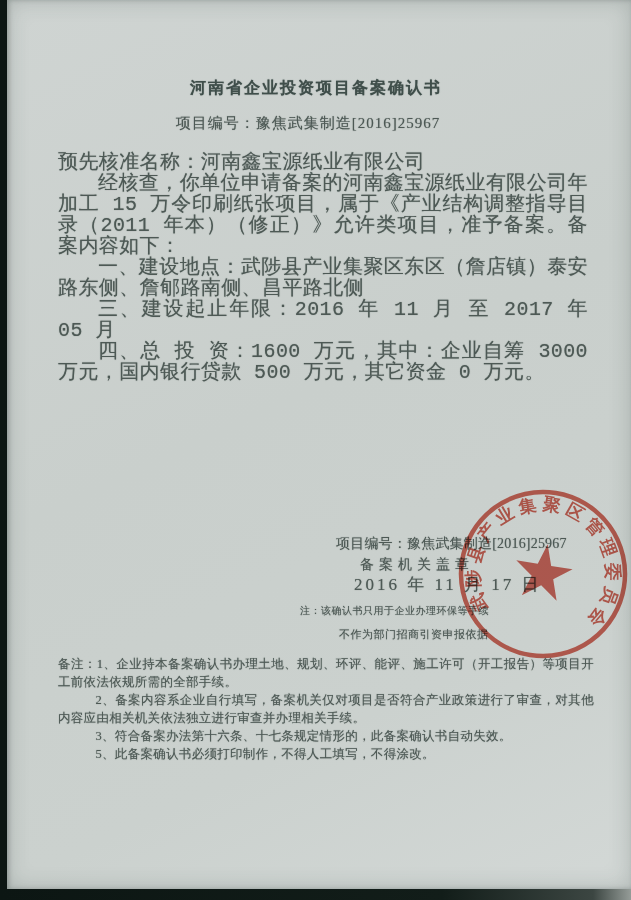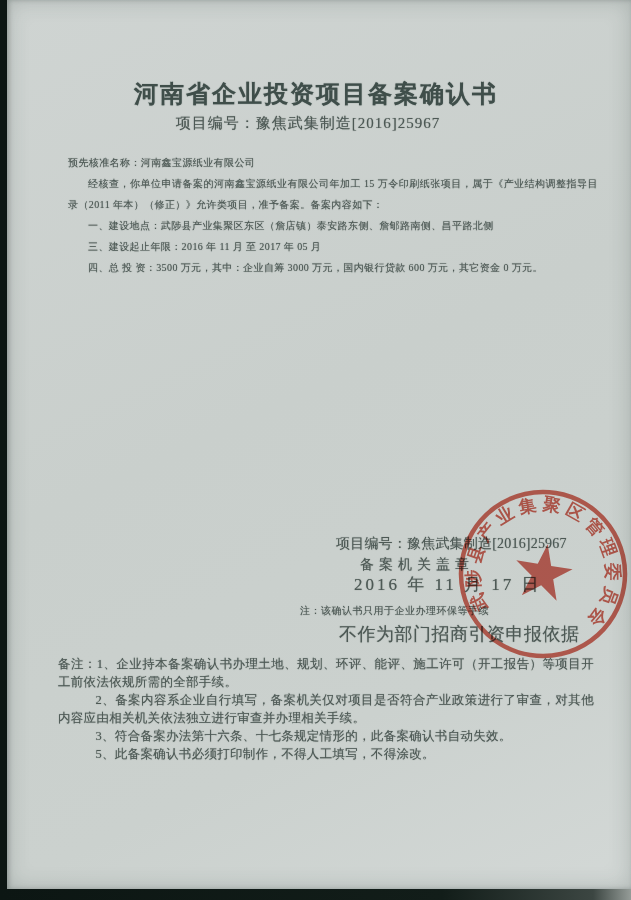--- a/index.html
+++ b/index.html
@@ -9,41 +9,41 @@
     font-family:"Liberation Serif","DejaVu Serif",serif;
   }
   .paper{
     position:absolute;left:7px;top:0;right:0;bottom:11px;
     background:linear-gradient(155deg,#cfd4d2 0%,#c9cfcc 45%,#cbd1ce 75%,#d3d8d6 100%);
     box-shadow:inset 0 0 22px rgba(45,65,58,.22), inset 2px 0 4px rgba(30,45,40,.25);
   }
   .ink{color:#4d5955;text-shadow:0 0 1px rgba(77,89,85,.65);}
   .title{
     position:absolute;top:78px;left:0;width:100%;padding-right:6px;box-sizing:border-box;
-    text-align:center;font-size:24px;font-weight:bold;letter-spacing:2px;
+    text-align:center;font-size:16px;font-weight:bold;letter-spacing:2px;
     color:#3f4e4a;text-shadow:0 0 1px rgba(63,78,74,.7);
   }
   .subtitle{
     position:absolute;top:114px;left:0;width:100%;padding-right:22px;box-sizing:border-box;
     text-align:center;font-size:15px;letter-spacing:1px;
   }
   .body-block{
-    position:absolute;top:152px;left:61px;width:530px;
-    font-size:10px;line-height:21px;text-align:justify;letter-spacing:.4px;
+    position:absolute;top:152px;left:51px;width:530px;
+    font-size:20px;line-height:21px;text-align:justify;letter-spacing:.4px;font-family:Liberation Mono, monospace;
   }
   .body-block p{margin:0;}
   .body-block p.indent{text-indent:2em;}
   .approval{
     position:absolute;top:534px;left:293px;width:300px;font-size:14px;line-height:20px;
   }
   .approval .proj{margin-left:36px;letter-spacing:.2px;}
   .approval .seal{margin-left:60px;letter-spacing:5px;margin-top:1px;}
   .approval .date{margin-left:54px;font-size:17px;letter-spacing:3px;margin-top:0px;}
   .approval .note1{margin-left:0;font-size:10px;margin-top:6px;letter-spacing:.5px;}
-  .approval .note2{margin-left:39px;font-size:18px;margin-top:3px;letter-spacing:.5px;}
+  .approval .note2{margin-left:39px;font-size:11px;margin-top:3px;letter-spacing:.5px;}
   .remarks{
     position:absolute;top:655px;left:51px;width:536px;
     font-size:12.5px;line-height:18px;text-align:justify;letter-spacing:.3px;
   }
   .remarks p{margin:0;}
   .remarks p.r-indent{text-indent:3em;}
   .stamp{
     position:absolute;left:446px;top:484px;width:180px;height:180px;
     mix-blend-mode:multiply;opacity:.92;
   }
@@ -55,21 +55,21 @@
 <div class="paper">
 
   <div class="title">河南省企业投资项目备案确认书</div>
   <div class="subtitle ink">项目编号：豫焦武集制造[2016]25967</div>
 
   <div class="body-block ink">
     <p>预先核准名称：河南鑫宝源纸业有限公司</p>
     <p class="indent">经核查，你单位申请备案的河南鑫宝源纸业有限公司年加工 15 万令印刷纸张项目，属于《产业结构调整指导目录（2011 年本）（修正）》允许类项目，准予备案。备案内容如下：</p>
     <p class="indent">一、建设地点：武陟县产业集聚区东区（詹店镇）泰安路东侧、詹郇路南侧、昌平路北侧</p>
     <p class="indent">三、建设起止年限：2016 年 11 月 至 2017 年 05 月</p>
-    <p class="indent">四、总 投 资：3500 万元，其中：企业自筹 3000 万元，国内银行贷款 600 万元，其它资金 0 万元。</p>
+    <p class="indent">四、总 投 资：1600 万元，其中：企业自筹 3000 万元，国内银行贷款 500 万元，其它资金 0 万元。</p>
   </div>
 
   <div class="approval ink">
     <div class="proj">项目编号：豫焦武集制造[2016]25967</div>
     <div class="seal">备案机关盖章</div>
     <div class="date">2016 年 11 月 17 日</div>
     <div class="note1">注：该确认书只用于企业办理环保等手续</div>
     <div class="note2">不作为部门招商引资申报依据</div>
   </div>
 

